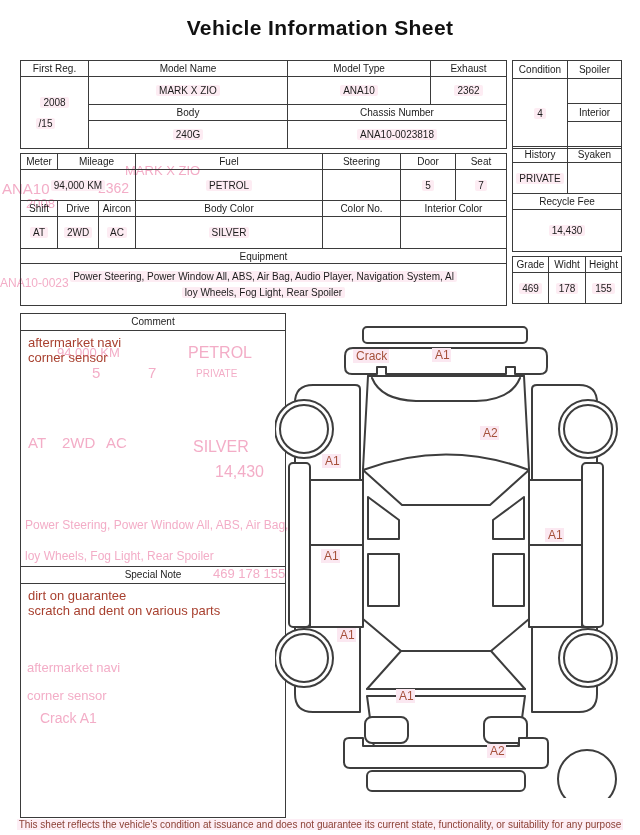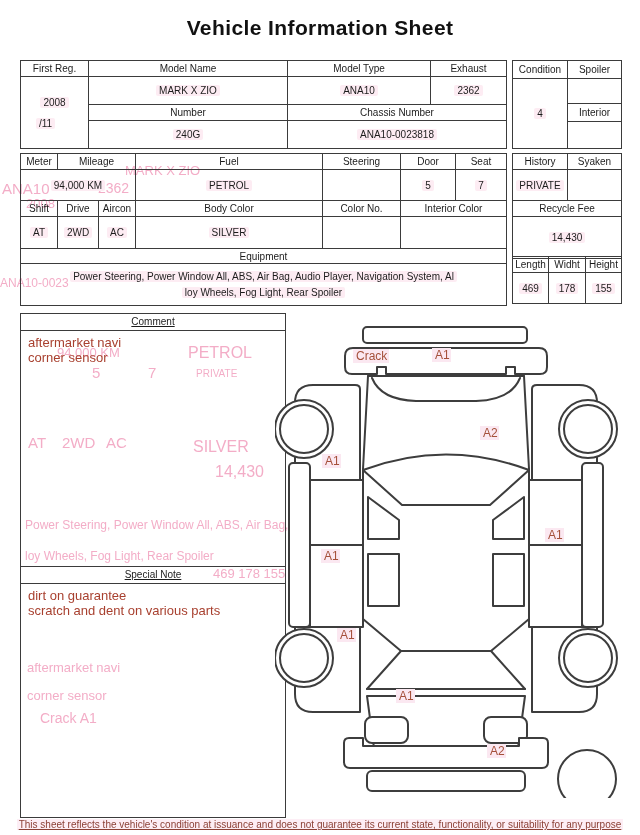--- a/index.html
+++ b/index.html
@@ -11,27 +11,27 @@
   table.sheet{border-collapse:collapse;table-layout:fixed;padding-left:27px;}
   table.sheet td{border:1.5px solid #3b3b3b;text-align:center;vertical-align:middle;
         padding:0;font-size:10px;color:#1c1c1c;overflow:hidden;}
   td.v{color:#9c4a33;font-weight:500;}
   .hl{background:#fdecf3;padding:0 3px;border-radius:2px;white-space:nowrap;}
   .f11{font-size:11px}.f13{font-size:13px}.f15{font-size:15px}.f16{font-size:16px}
   .f17{font-size:17px}.f19{font-size:19px;line-height:21px}.f20{font-size:20px}.f26{font-size:26px}
   td.eq{text-align:left;vertical-align:top;padding:3px 4px 0 5px;font-size:12.5px;line-height:16px;}
   .panel{position:absolute;border:1.8px solid #3b3b3b;background:transparent;box-sizing:border-box;}
   .panel-hdr{height:16px;line-height:16px;border-bottom:1.3px solid #3b3b3b;
-        text-align:center;font-size:10px;color:#1c1c1c;text-decoration:underline;}
+        text-align:center;font-size:10px;color:#1c1c1c;}
   .panel-hdr.second{border-top:1.3px solid #3b3b3b;}
   .panel-body{padding:5px 7px;font-size:13px;color:#a8402f;line-height:14.5px;text-align:left;}
   .panel-body div{white-space:nowrap;}
   .ghost{position:absolute;color:#f3adc7;white-space:nowrap;font-weight:500;pointer-events:none;}
   .disclaimer{position:absolute;top:819px;left:0;width:640px;text-align:center;
-        font-size:10px;color:#8c4136;text-decoration:underline;}
+        font-size:10px;color:#8c4136;}
   .disclaimer span{background:#fdeef5;padding:0 2px;}
   svg.car text{font-family:"Liberation Sans",sans-serif;font-size:12px;fill:#a5503a;}
   svg.car .ln{fill:#ffffff;stroke:#3d3d3d;stroke-width:2;stroke-linejoin:round;stroke-linecap:round;}
   svg.car .nf{fill:none;}
   svg.car .lbg{fill:#fbe8f1;stroke:none;}
 </style>
 </head>
 <body>
 
 <div class="page">
@@ -68,27 +68,27 @@
         <col style="width:76px">
       </colgroup>
     <tbody>
         <tr style="height:16px">
       <td>First Reg.</td>
       <td>Model Name</td>
       <td>Model Type</td>
       <td>Exhaust</td>
     </tr>
     <tr style="height:28px">
-      <td rowspan="3" class="v f19"><span class="hl">2008</span><br><span class="hl" style="margin-right:18px">/11</span></td>
+      <td rowspan="3" class="v f19"><span class="hl">2008</span><br><span class="hl" style="margin-right:18px">/15</span></td>
       <td class="v f17"><span class="hl">MARK X ZIO</span></td>
       <td class="v f17"><span class="hl">ANA10</span></td>
       <td class="v f17"><span class="hl">2362</span></td>
     </tr>
     <tr style="height:16px">
-      <td>Number</td>
+      <td>Body</td>
       <td colspan="2">Chassis Number</td>
     </tr>
     <tr style="height:28px">
       <td class="v f17"><span class="hl">240G</span></td>
       <td colspan="2" class="v f17"><span class="hl">ANA10-0023818</span></td>
     </tr>
   </tbody>
     </table>
 
   <table class="sheet abs" style="left:512px;top:60px;width:109px">
@@ -161,21 +161,21 @@
     </tr>
     <tr style="height:42px">
       <td colspan="7" class="eq v">
         <div><span class="hl">Power Steering, Power Window  All, ABS, Air Bag, Audio Player, Navigation System, Al</span></div>
         <div><span class="hl">loy Wheels, Fog Light, Rear Spoiler</span></div>
       </td>
     </tr>
   </tbody>
     </table>
 
-  <table class="sheet abs" style="left:512px;top:153px;width:109px">
+  <table class="sheet abs" style="left:512px;top:146px;width:109px">
     <colgroup>
         <col style="width:55px">
         <col style="width:54px">
       </colgroup>
     <tbody>
         <tr style="height:16px">
       <td>History</td>
       <td>Syaken</td>
     </tr>
     <tr style="height:31px">
@@ -191,21 +191,21 @@
   </tbody>
     </table>
   <table class="sheet abs" style="left:512px;top:256px;width:109px">
     <colgroup>
         <col style="width:36px">
         <col style="width:37px">
         <col style="width:36px">
       </colgroup>
     <tbody>
         <tr style="height:16px">
-      <td>Length</td>
+      <td>Grade</td>
       <td>Widht</td>
       <td>Height</td>
     </tr>
     <tr style="height:31px">
       <td class="v f16"><span class="hl">469</span></td>
       <td class="v f16"><span class="hl">178</span></td>
       <td class="v f16"><span class="hl">155</span></td>
     </tr>
   </tbody>
     </table>

